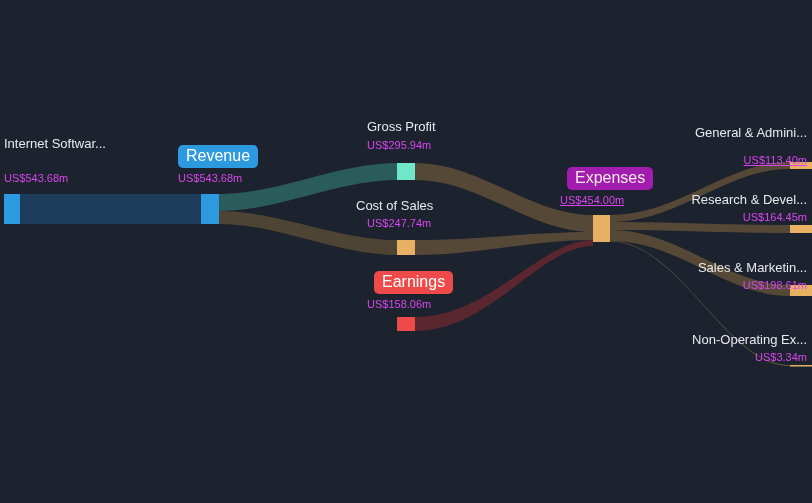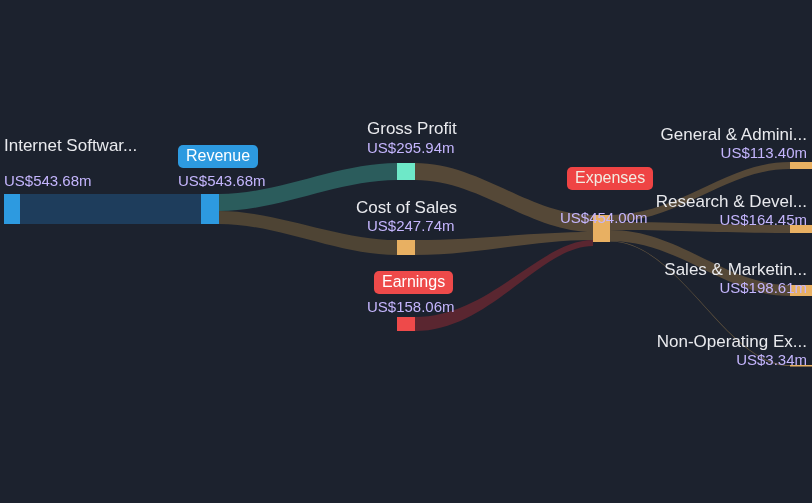--- a/index.html
+++ b/index.html
@@ -22,40 +22,40 @@
     width: 812px;
     height: 503px;
   }
   .lbl {
     position: absolute;
     white-space: nowrap;
     line-height: 1.0;
     pointer-events: none;
   }
   .lbl-name {
-    font-size: 17px;
+    font-size: 13px;
     color: #e9eaee;
   }
   .lbl-value {
-    font-size: 15px;
-    color: #c4b5fd;
+    font-size: 11px;
+    color: #d946ef;
   }
   .pill {
     position: absolute;
     display: inline-block;
     padding: 3px 8px 4px 8px;
     border-radius: 5px;
     font-size: 16px;
     color: #ffffff;
     white-space: nowrap;
     line-height: 1.0;
   }
   .pill-revenue { background: #2d9ae0; }
   .pill-earnings { background: #ee4a4a; text-align: right; }
-  .pill-expenses { background: #ef4444; color:#f2ece2; }
+  .pill-expenses { background: #a21caf; color:#f2ece2; }
   .ralign { text-align: right; }
 </style>
 </head>
 <body>
 
 <div id="root">
 
   <svg id="sankey-svg" viewBox="0 0 812 503">
 
     <path d="M 20,194 L 201,194 L 201,224 L 20,224 Z" fill="#1e3d5c"></path>
@@ -145,24 +145,24 @@
   <div class="lbl lbl-name" style="left:367px; top:120px;">Gross Profit</div>
   <div class="lbl lbl-value" style="left:367px; top:140px;">US$295.94m</div>
 
   <div class="lbl lbl-name" style="left:356px; top:199px;text-align:center;">Cost of Sales</div>
   <div class="lbl lbl-value" style="left:367px; top:218px;">US$247.74m</div>
 
   <div class="pill pill-earnings" style="left:374px; top:271px;">Earnings</div>
   <div class="lbl lbl-value" style="left:367px; top:299px;">US$158.06m</div>
 
   <div class="pill pill-expenses" style="left:567px; top:167px;">Expenses</div>
-  <div class="lbl lbl-value" style="left:560px; top:210px;">US$454.00m</div>
+  <div class="lbl lbl-value" style="left:560px; top:195px;text-decoration:underline;">US$454.00m</div>
 
   <div class="lbl lbl-name ralign" style="right:5px; top:126px;text-align:right;">General &amp; Admini...</div>
-  <div class="lbl lbl-value ralign" style="right:5px; top:145px;">US$113.40m</div>
+  <div class="lbl lbl-value ralign" style="right:5px; top:155px;text-decoration:underline;">US$113.40m</div>
 
   <div class="lbl lbl-name ralign" style="right:5px; top:193px;margin-left:6px;">Research &amp; Devel...</div>
   <div class="lbl lbl-value ralign" style="right:5px; top:212px;">US$164.45m</div>
 
   <div class="lbl lbl-name ralign" style="right:5px; top:261px;">Sales &amp; Marketin...</div>
   <div class="lbl lbl-value ralign" style="right:5px; top:280px;">US$198.61m</div>
 
   <div class="lbl lbl-name ralign" style="right:5px; top:333px;">Non-Operating Ex...</div>
   <div class="lbl lbl-value ralign" style="right:5px; top:352px;">US$3.34m</div>
 

